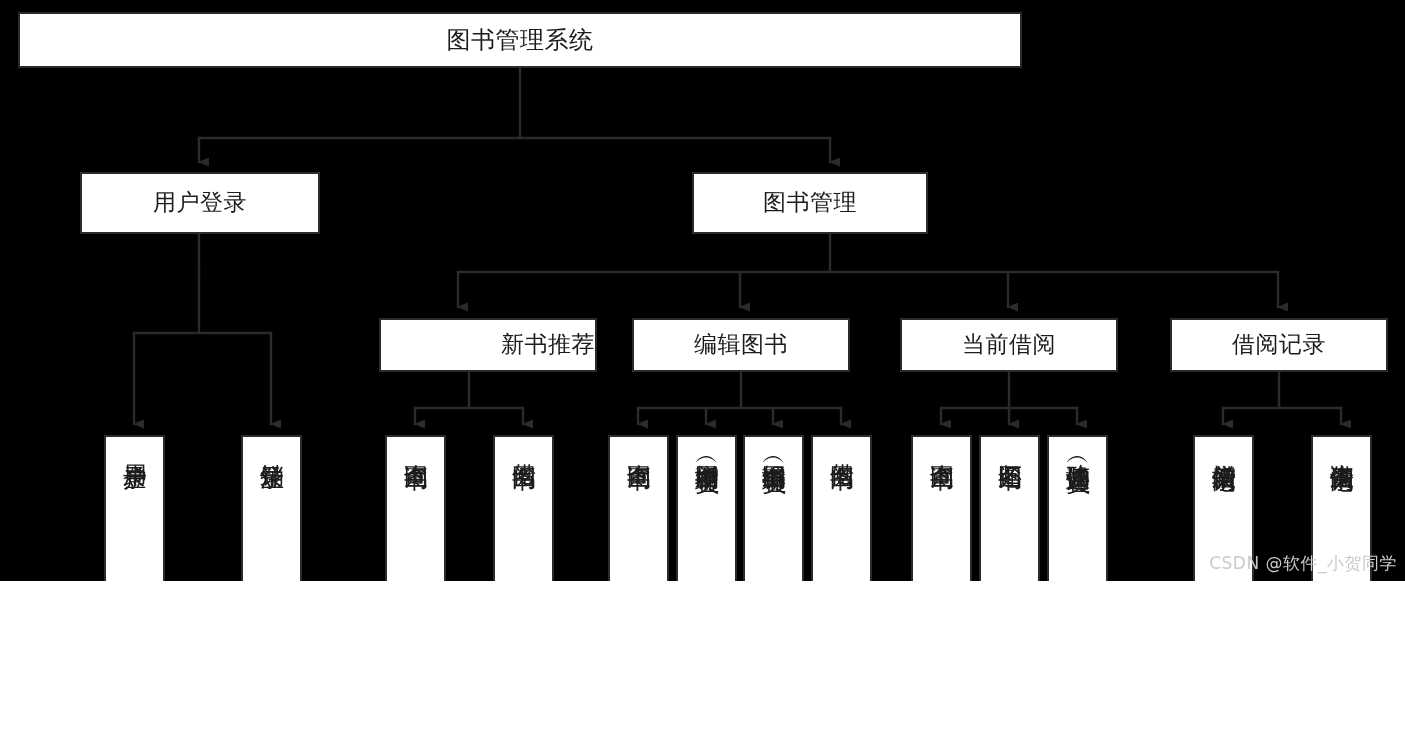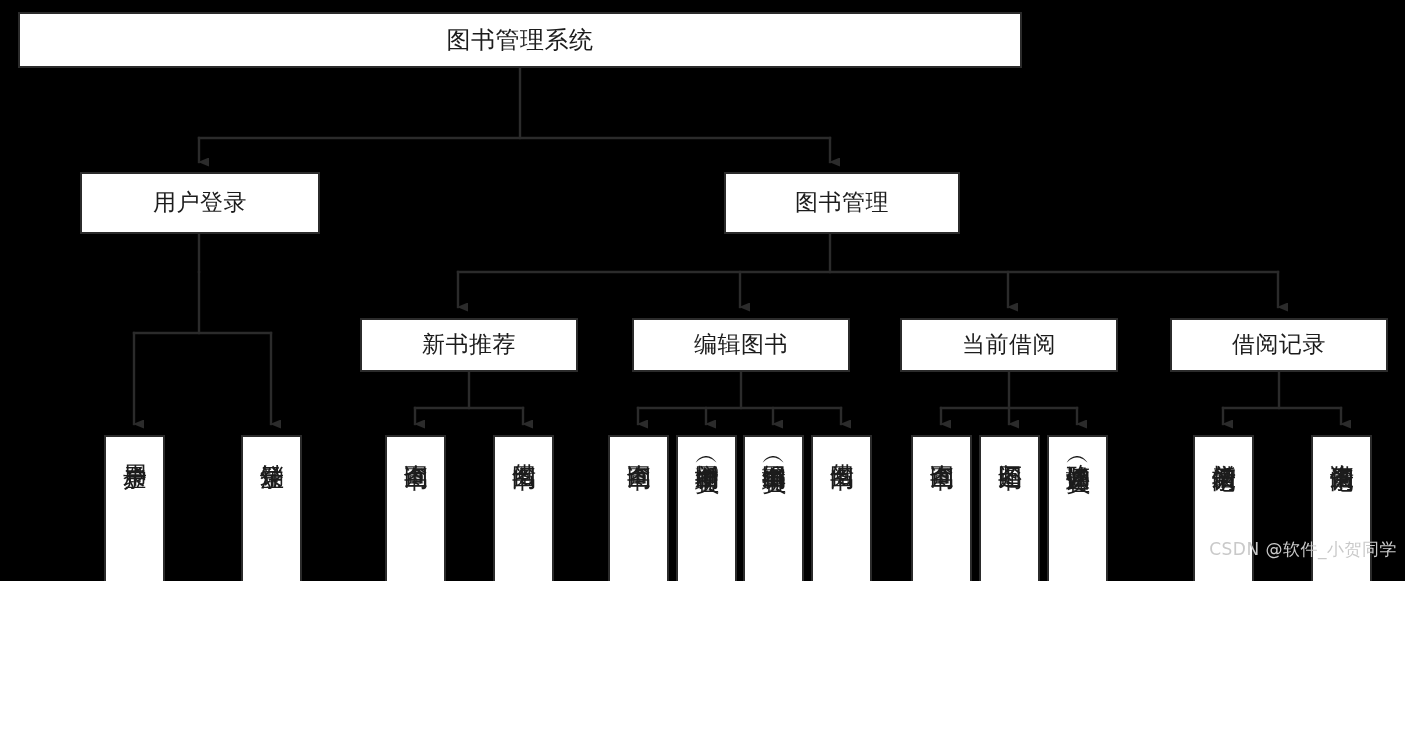--- a/index.html
+++ b/index.html
@@ -57,21 +57,21 @@
     writing-mode: vertical-rl;
     text-orientation: upright;
     font-size: 24px;
     line-height: 1.04;
     letter-spacing: 1px;
     white-space: nowrap;
   }
   .watermark {
     position: absolute;
     right: 8px;
-    bottom: 20px;
+    bottom: 6px;
     font-size: 17px;
     color: #c9c9c9;
     letter-spacing: 0.5px;
     white-space: nowrap;
     pointer-events: none;
   }
 </style>
 </head>
 <body>
 
@@ -132,25 +132,25 @@
   </svg>
 
   <div class="node-box root horizontal" style="left:18px; top:12px; width:1004px; height:56px;">
     <span class="node-label">图书管理系统</span>
   </div>
 
   <div class="node-box horizontal" style="left:80px; top:172px; width:240px; height:62px;">
     <span class="node-label">用户登录</span>
   </div>
 
-  <div class="node-box horizontal" style="left:724px; top:172px; width:236px; height:62px;">
+  <div class="node-box horizontal" style="left:692px; top:172px; width:236px; height:62px;">
     <span class="node-label">图书管理</span>
   </div>
 
-  <div class="node-box horizontal" style="left:360px; top:318px; width:218px; height:54px;">
+  <div class="node-box horizontal" style="left:379px; top:318px; width:218px; height:54px;justify-content:flex-end;">
     <span class="node-label">新书推荐</span>
   </div>
 
   <div class="node-box horizontal" style="left:632px; top:318px; width:218px; height:54px;">
     <span class="node-label">编辑图书</span>
   </div>
 
   <div class="node-box horizontal" style="left:1170px; top:318px; width:218px; height:54px;">
     <span class="node-label">借阅记录</span>
   </div>

